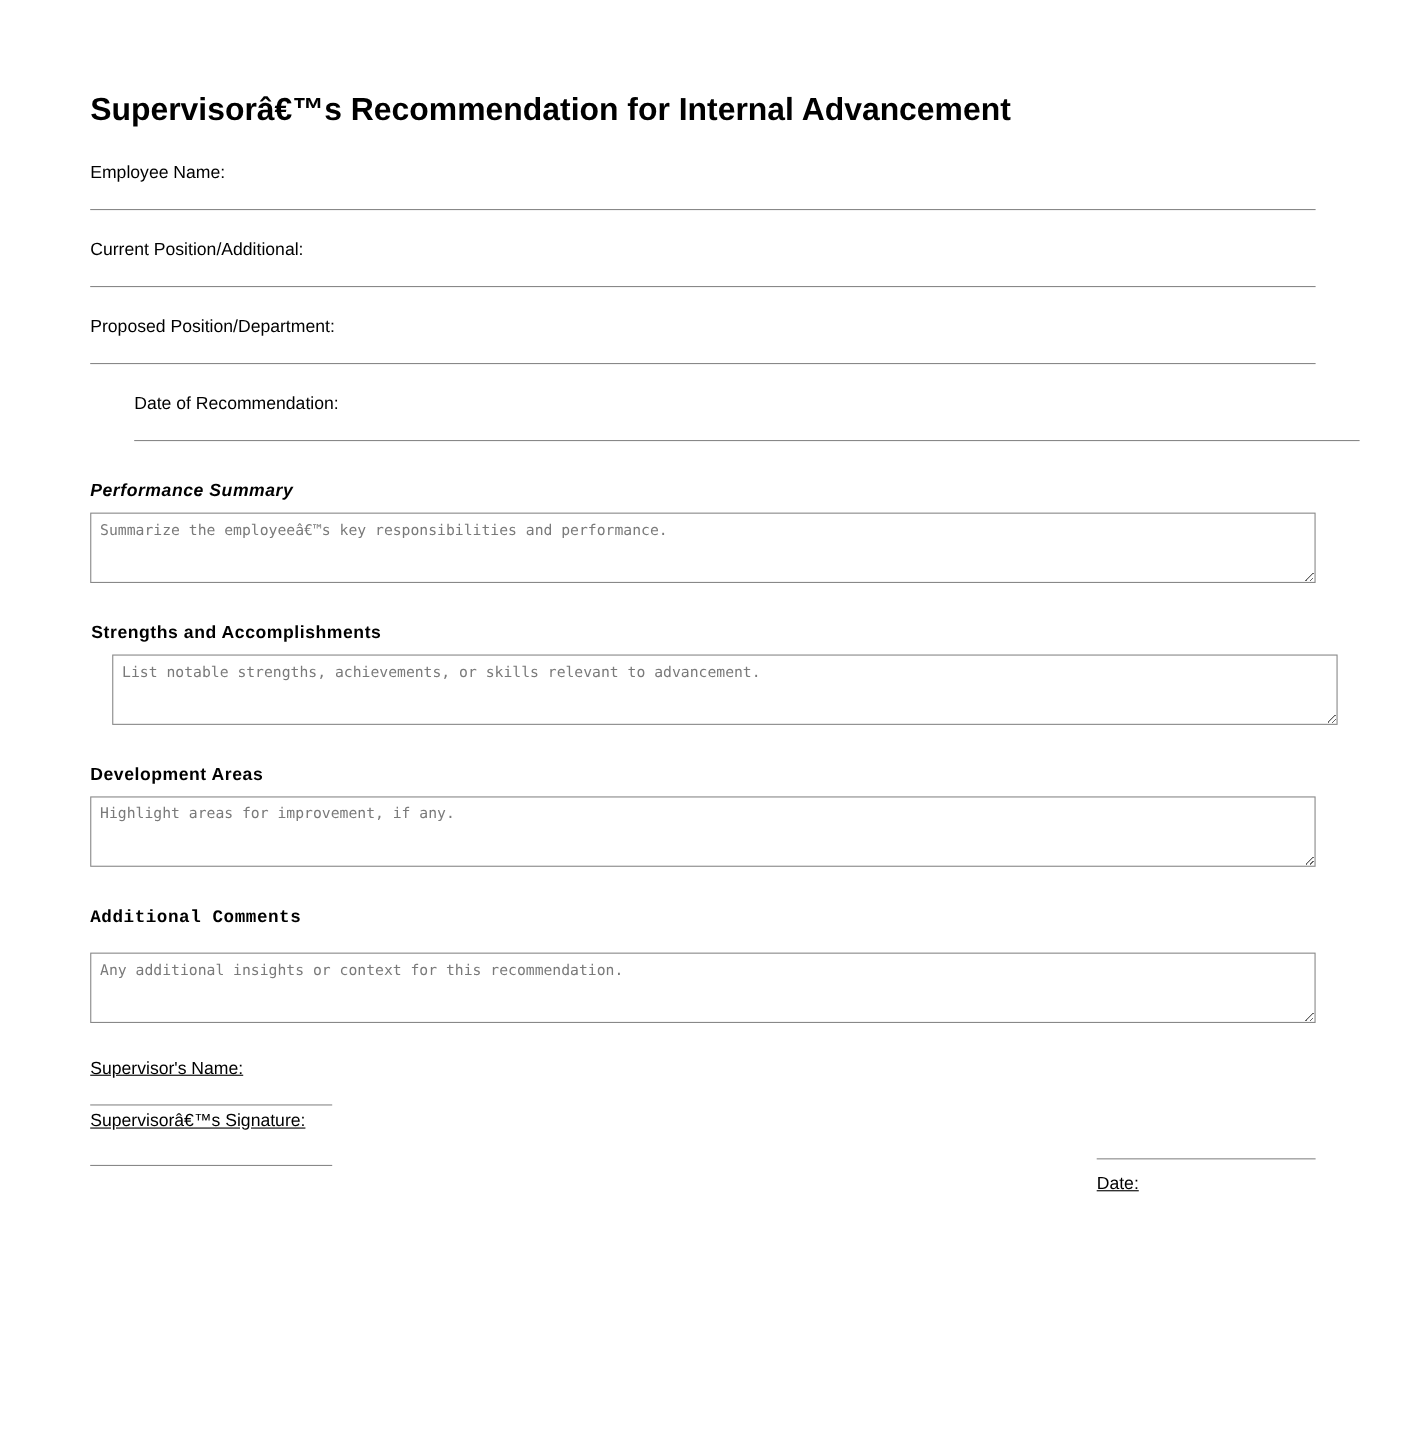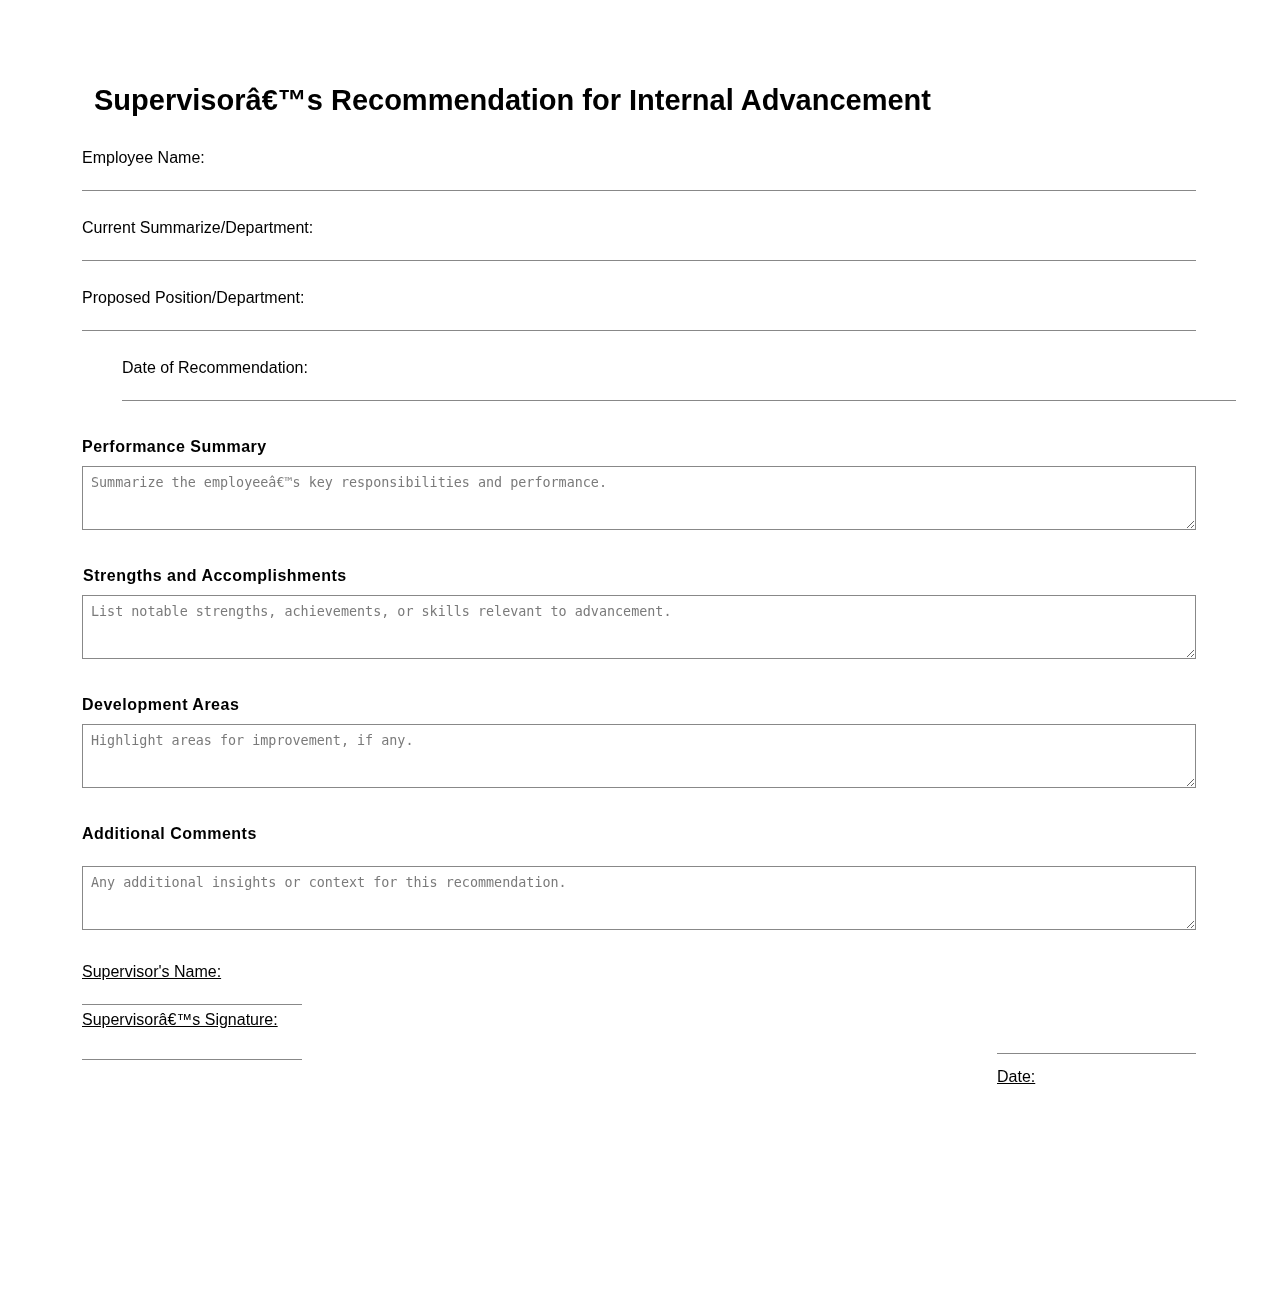--- a/index.html
+++ b/index.html
@@ -2,21 +2,21 @@
 <html><head>
   <meta charset="utf-8">
   <style>
     html, body { margin: 0; padding: 0; background: #ffffff; }
     body {
       width: 1278px; height: 1300px; position: relative;
       font-family: "Liberation Sans", sans-serif; color: #000;
     }
     .container { position: absolute; left: 82px; top: 0; width: 1114px; }
     h1 {
-      position: absolute; top: 82px; left: 12px; margin: 0;
+      position: absolute; top: 82px; left: 0; margin: 0;
       font-size: 29px; font-weight: bold; line-height: 36px; white-space: nowrap;
     }
     .line-field { position: absolute; left: 0; width: 1114px; }
     .line-field label {
       display: block; font-size: 16px; line-height: 18px;
     }
     .line-field input {
       position: absolute; left: 0; width: 1114px; height: 30px;
       border: none; border-bottom: 1px solid #888; outline: none;
       background: transparent; padding: 0; box-sizing: border-box;
@@ -46,44 +46,44 @@
 
 <div class="container">
   <h1>Supervisorâ€™s Recommendation for Internal Advancement</h1>
 
   <div class="line-field" style="top:149px;">
     <label>Employee Name:</label>
     <input type="text" style="top: 12px;" value="">
   </div>
 
   <div class="line-field" style="top:219px;">
-    <label>Current Summarize/Department:</label>
+    <label>Current Position/Additional:</label>
     <input type="text" style="top: 12px;" value="">
   </div>
 
   <div class="line-field" style="top:289px;">
     <label>Proposed Position/Department:</label>
     <input type="text" style="top: 12px;" value="">
   </div>
 
   <div class="line-field" style="top:359px;margin-left:40px;">
     <label>Date of Recommendation:</label>
     <input type="text" style="top: 12px;" value="">
   </div>
 
-  <h3 class="section-title" style="top:437px;">Performance Summary</h3>
+  <h3 class="section-title" style="top:437px;font-style:italic;">Performance Summary</h3>
   <textarea class="ta" style="top: 466px;" placeholder="Summarize the employeeâ€™s key responsibilities and performance."></textarea>
 
   <h3 class="section-title" style="top:566px; left:1px;">Strengths and Accomplishments</h3>
-  <textarea class="ta" style="top: 595px;" placeholder="List notable strengths, achievements, or skills relevant to advancement."></textarea>
+  <textarea class="ta" style="top: 595px; margin-left: 20px;" placeholder="List notable strengths, achievements, or skills relevant to advancement."></textarea>
 
   <h3 class="section-title" style="top:695px;">Development Areas</h3>
   <textarea class="ta" style="top: 724px;" placeholder="Highlight areas for improvement, if any."></textarea>
 
-  <h3 class="section-title" style="top:824px;">Additional Comments</h3>
+  <h3 class="section-title" style="top:824px;font-family:Liberation Mono, monospace;">Additional Comments</h3>
   <textarea class="ta" style="top: 866px;" placeholder="Any additional insights or context for this recommendation."></textarea>
 
   <span class="sig-label" style="top:963px; left:0;">Supervisor's Name:</span>
   <input type="text" class="sig-input" style="top: 981px; left: 0px; width: 220px;">
 
   <span class="sig-label" style="top:1011px; left:0;">Supervisorâ€™s Signature:</span>
   <input type="text" class="sig-input" style="top: 1036px; left: 0px; width: 220px;">
 
   <span class="sig-label" style="top:1068px; left:915px;">Date:</span>
   <input type="text" class="sig-input" style="top: 1030px; left: 915px; width: 199px;">

